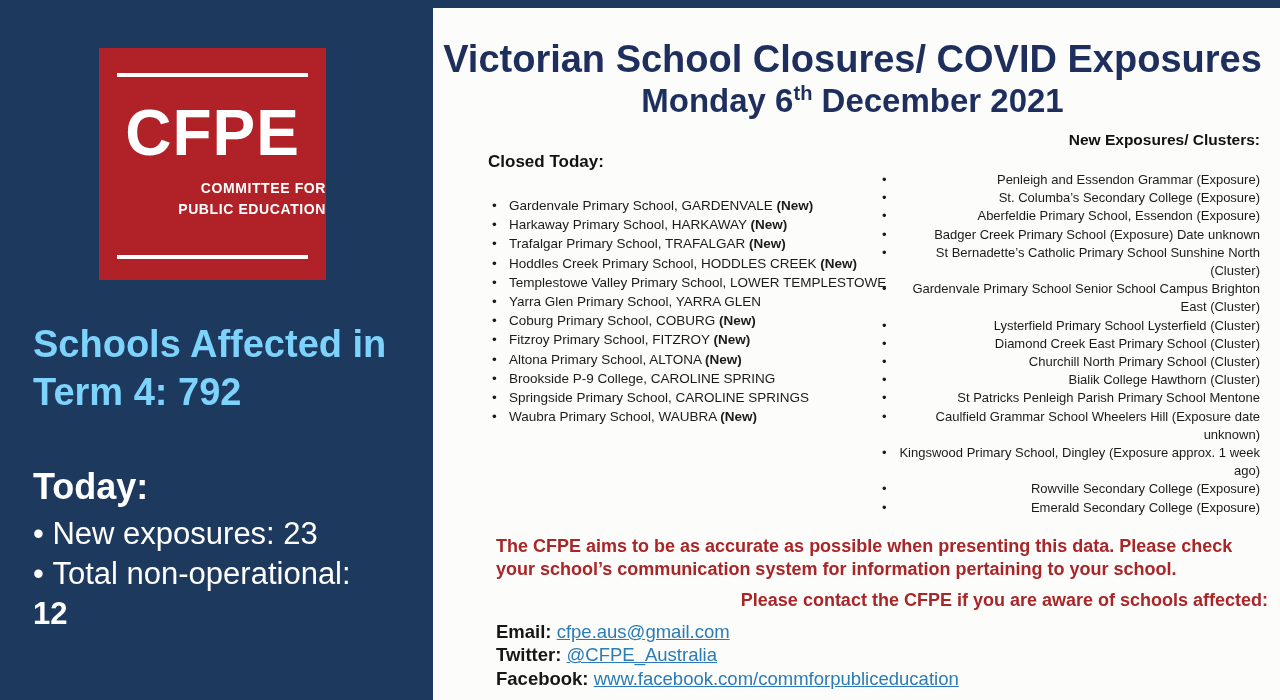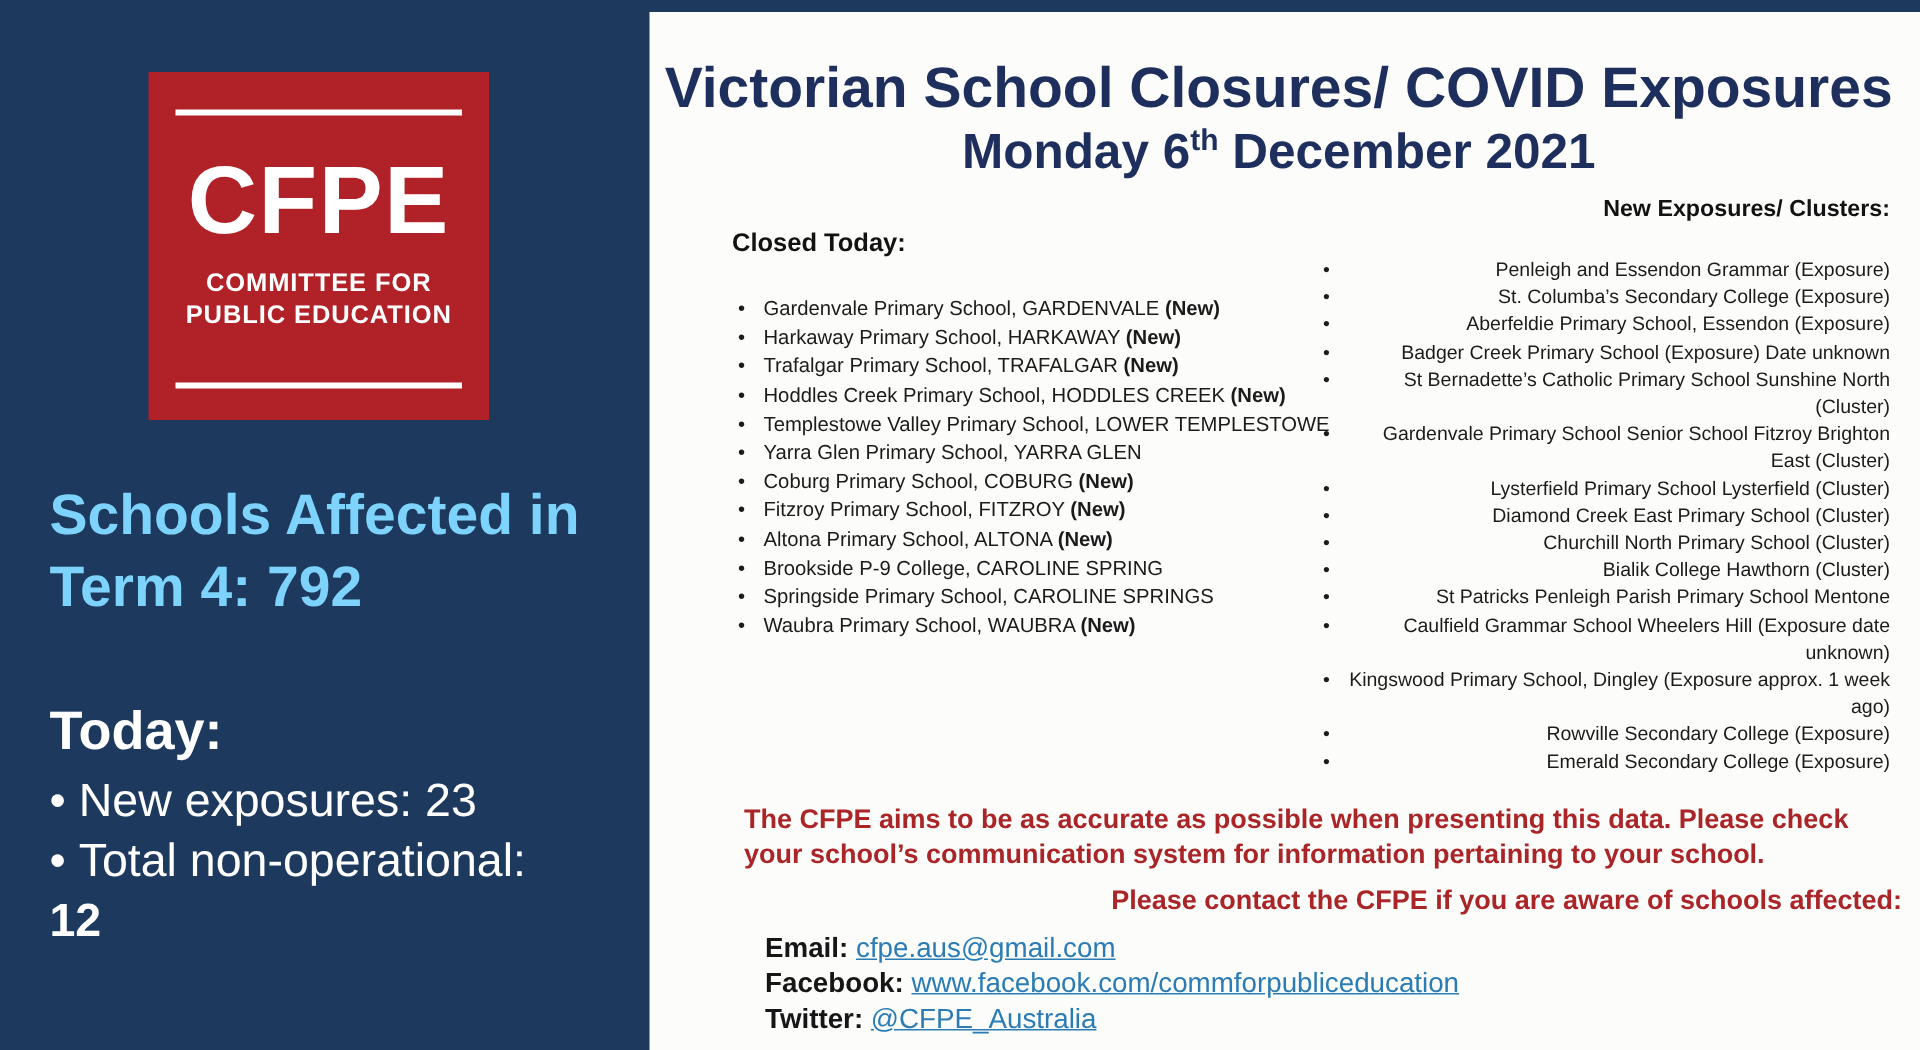--- a/index.html
+++ b/index.html
@@ -10,22 +10,22 @@
     -webkit-font-smoothing:antialiased;
   }
   
   .sidebar{position:absolute;left:0;top:0;width:433px;height:700px;background:var(--navy,#1d3a5e);}
   .logo{position:absolute;left:99px;top:48px;width:227px;height:232px;background:var(--logo_red,#b02227);}
   .logo-rule{position:absolute;left:18px;right:18px;height:4px;background:#ffffff;}
   .logo-rule.top{top:25px;}
   .logo-rule.bottom{top:207px;}
   .logo-acronym{position:absolute;left:0;right:0;top:46px;text-align:center;
     color:#fff;font-weight:bold;font-size:64px;letter-spacing:1px;line-height:78px;}
-  .logo-name{position:absolute;left:0;right:0;top:130px;text-align:center;
-    color:#fff;font-weight:bold;font-size:17px;line-height:21px;letter-spacing:0.6px;}
+  .logo-name{position:absolute;left:0;right:0;top:130px;text-align:right;
+    color:#fff;font-weight:bold;font-size:14px;line-height:21px;letter-spacing:0.6px;}
   .stat-block{position:absolute;left:33px;top:320px;width:370px;color:#7dd3fc;
     font-weight:bold;font-size:38px;line-height:48px;}
   .today-label{position:absolute;left:33px;top:466px;color:#fff;font-weight:bold;font-size:36px;}
   .today-list{position:absolute;left:33px;top:514px;width:338px;color:#fff;
     font-weight:400;font-size:31px;line-height:40px;list-style:none;margin:0;padding:0;}
   .today-list li::before{content:"\2022\00a0";}
   .today-list b{font-weight:bold;}
   
   .main{position:absolute;left:433px;top:8px;width:847px;height:692px;background:#fcfcfa;}
   .title-line1{position:absolute;left:0;right:8px;top:30px;text-align:center;
@@ -43,21 +43,21 @@
   .closed-section b{font-weight:bold;}
   .exposures-section{position:absolute;left:445px;top:123px;width:382px;text-align:right;}
   .exposures-section .section-heading{font-size:15.5px;}
   .exposures-section .school-list{margin-top:22px;font-size:13px;line-height:18.2px;}
   
   .notice{position:absolute;left:63px;top:527px;width:772px;
     color:var(--warning,#a92528);font-weight:bold;font-size:18px;line-height:23px;}
   .notice p{margin:0;}
   .notice p + p{margin-top:8px;text-align:right;}
   .contact{position:absolute;left:63px;top:612px;font-size:18.5px;line-height:23.4px;color:#161616;}
-  .contact .row{white-space:nowrap;margin-left:14px;}
+  .contact .row{white-space:nowrap;}
   .contact .label{font-weight:bold;}
   .contact a{color:var(--link,#2b7cb4);text-decoration:underline;cursor:pointer;}
 </style>
 </head>
 <body>
 
 <div class="sidebar">
   <div class="logo">
     <div class="logo-rule top"></div>
     <div class="logo-acronym">CFPE</div>
@@ -106,37 +106,37 @@
 
   <div class="exposures-section">
     <p class="section-heading">New Exposures/ Clusters:</p>
     <ul class="school-list">
 
     <li><span>Penleigh and Essendon Grammar (Exposure)</span></li>
         <li><span>St. Columba’s Secondary College (Exposure)</span></li>
         <li><span>Aberfeldie Primary School, Essendon (Exposure)</span></li>
         <li><span>Badger Creek Primary School (Exposure) Date unknown</span></li>
         <li><span>St Bernadette’s Catholic Primary School Sunshine North (Cluster)</span></li>
-        <li><span>Gardenvale Primary School Senior School Fitzroy Brighton East (Cluster)</span></li>
+        <li><span>Gardenvale Primary School Senior School Campus Brighton East (Cluster)</span></li>
         <li><span>Lysterfield Primary School Lysterfield (Cluster)</span></li>
         <li><span>Diamond Creek East Primary School (Cluster)</span></li>
         <li><span>Churchill North Primary School (Cluster)</span></li>
         <li><span>Bialik College Hawthorn (Cluster)</span></li>
         <li><span>St Patricks Penleigh Parish Primary School Mentone</span></li>
         <li><span>Caulfield Grammar School Wheelers Hill (Exposure date unknown)</span></li>
         <li><span>Kingswood Primary School, Dingley (Exposure approx. 1 week ago)</span></li>
         <li><span>Rowville Secondary College (Exposure)</span></li>
         <li><span>Emerald Secondary College (Exposure)</span></li>
       </ul>
   </div>
 
   <div class="notice">
     <p>The CFPE aims to be as accurate as possible when presenting this data. Please check your school’s communication system for information pertaining to your school.</p>
     <p>Please contact the CFPE if you are aware of schools affected:</p>
   </div>
 
   <div class="contact">
 
   <div class="row"><span class="label">Email:</span> <a>cfpe.aus@gmail.com</a></div>
+      <div class="row"><span class="label">Twitter:</span> <a>@CFPE_Australia</a></div>
       <div class="row"><span class="label">Facebook:</span> <a>www.facebook.com/commforpubliceducation</a></div>
-      <div class="row"><span class="label">Twitter:</span> <a>@CFPE_Australia</a></div>
     </div>
 </div>
 
 </body></html>

